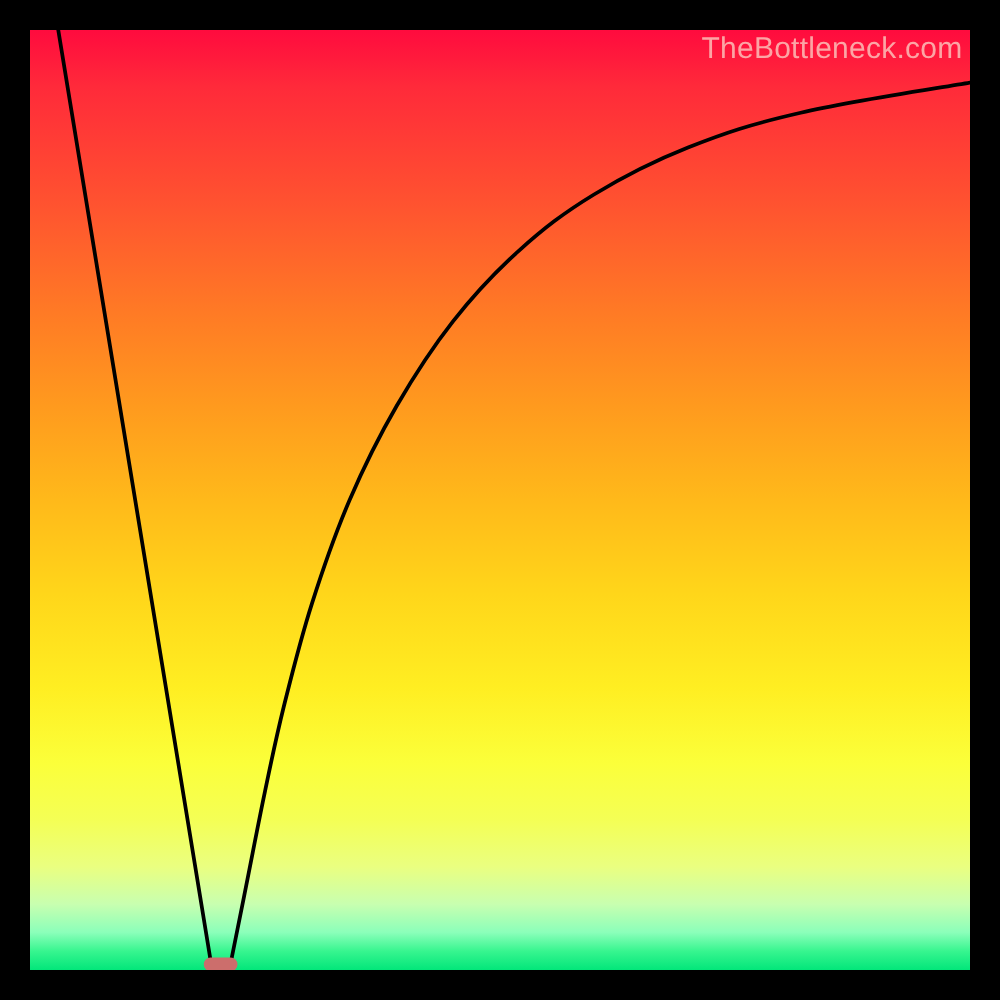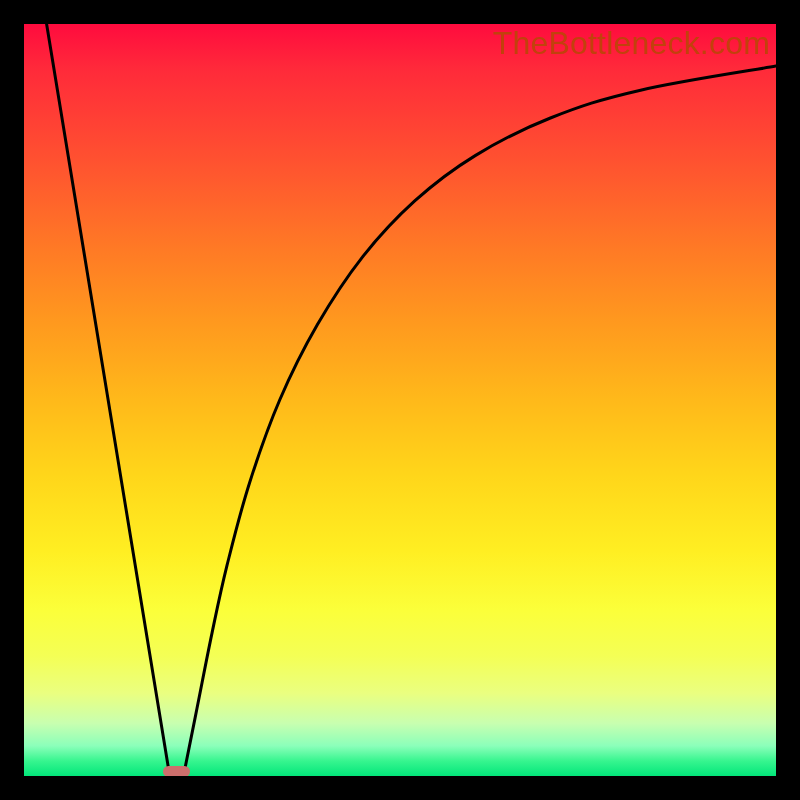--- a/index.html
+++ b/index.html
@@ -43,23 +43,23 @@
       #8bffba 96%,
       #37f58f 98%,
       #02e67a 100%
     );
   }
   .watermark {
     position: absolute;
     top: 1px;
     right: 6px;
     font-family: Arial, Helvetica, sans-serif;
-    font-size: 32px;
+    font-size: 24px;
     font-weight: 500;
-    color: #c2410c;
+    color: #fca5a5;
     letter-spacing: 0.2px;
     user-select: none;
   }
   svg.curve {
     position: absolute;
     inset: 0;
     width: 100%;
     height: 100%;
   }
   .marker {

